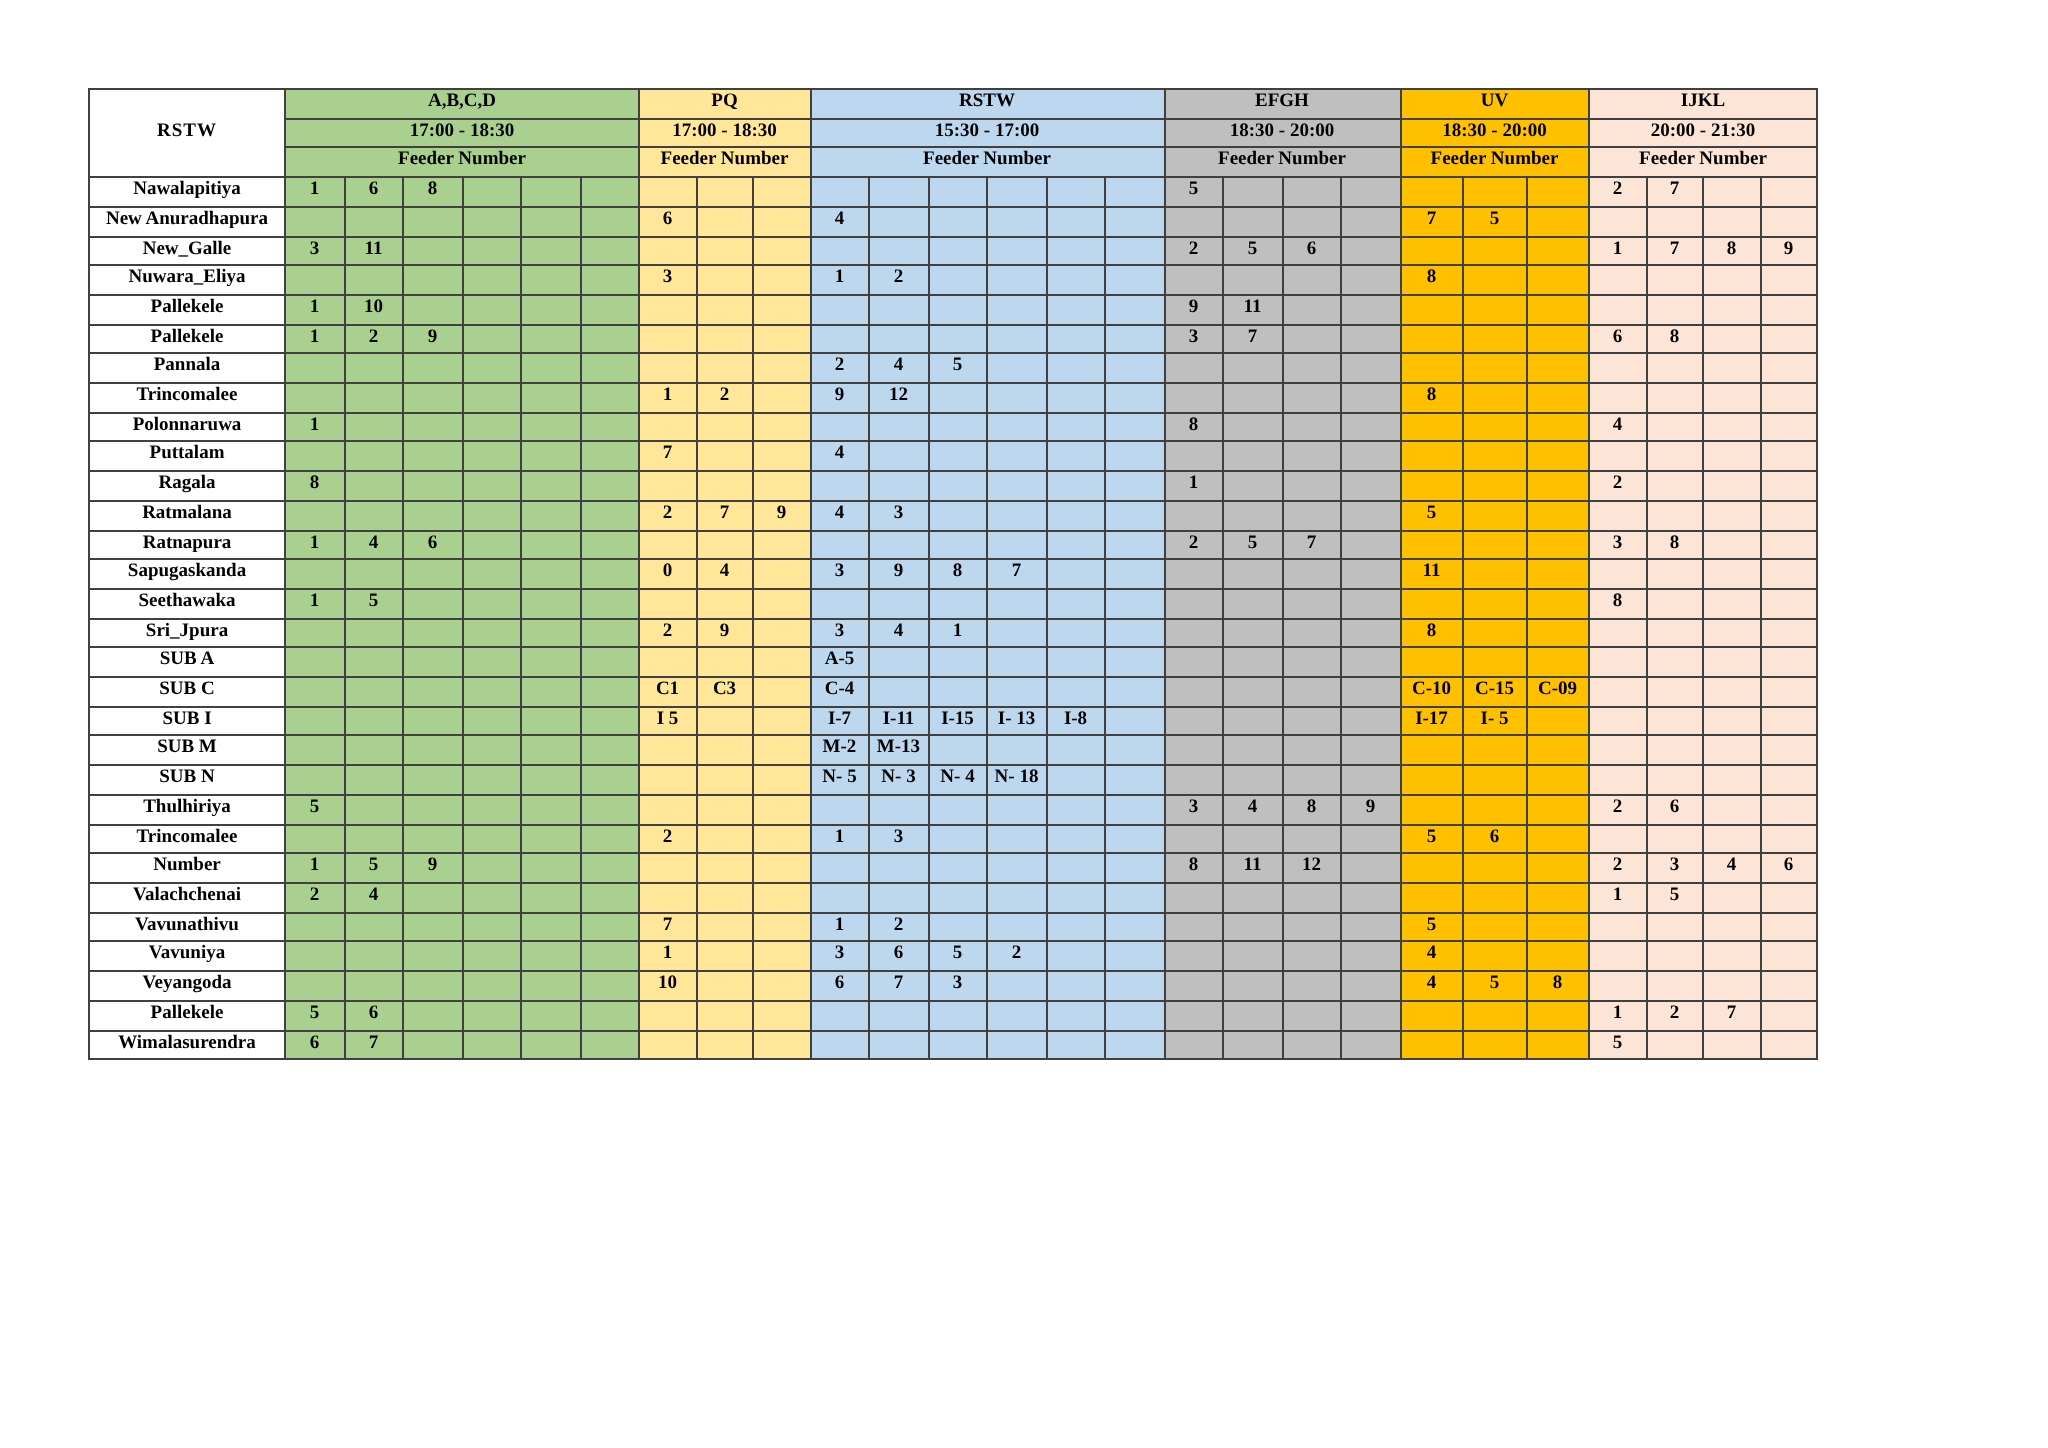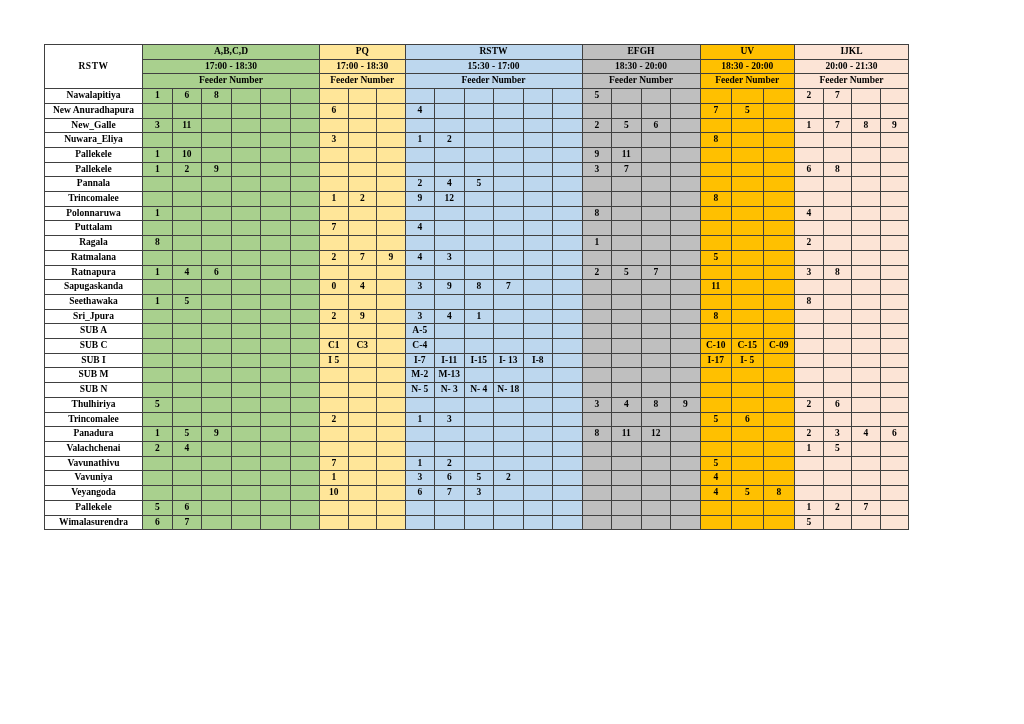--- a/index.html
+++ b/index.html
@@ -734,21 +734,21 @@
           <td class="c-efgh" style="width: 29.5px;"></td>
           <td class="c-uv sep-l" style="width: 31.5px;">5</td>
           <td class="c-uv" style="width: 31.5px;">6</td>
           <td class="c-uv" style="width: 31.5px;"></td>
           <td class="c-ijkl sep-l" style="width: 28.5px;"></td>
           <td class="c-ijkl" style="width: 28.5px;"></td>
           <td class="c-ijkl" style="width: 28.5px;"></td>
           <td class="c-ijkl" style="width: 28.5px;"></td>
         </tr>
         <tr>
-          <td class="area">Panadura</td>
+          <td class="area">Number</td>
           <td class="c-abcd sep-l" style="width: 29.5px;">1</td>
           <td class="c-abcd" style="width: 29.5px;">5</td>
           <td class="c-abcd" style="width: 29.5px;">9</td>
           <td class="c-abcd" style="width: 29.5px;"></td>
           <td class="c-abcd" style="width: 29.5px;"></td>
           <td class="c-abcd" style="width: 29.5px;"></td>
           <td class="c-pq sep-l" style="width: 28.5px;"></td>
           <td class="c-pq" style="width: 28.5px;"></td>
           <td class="c-pq" style="width: 28.5px;"></td>
           <td class="c-rstw sep-l" style="width: 29.5px;"></td>

